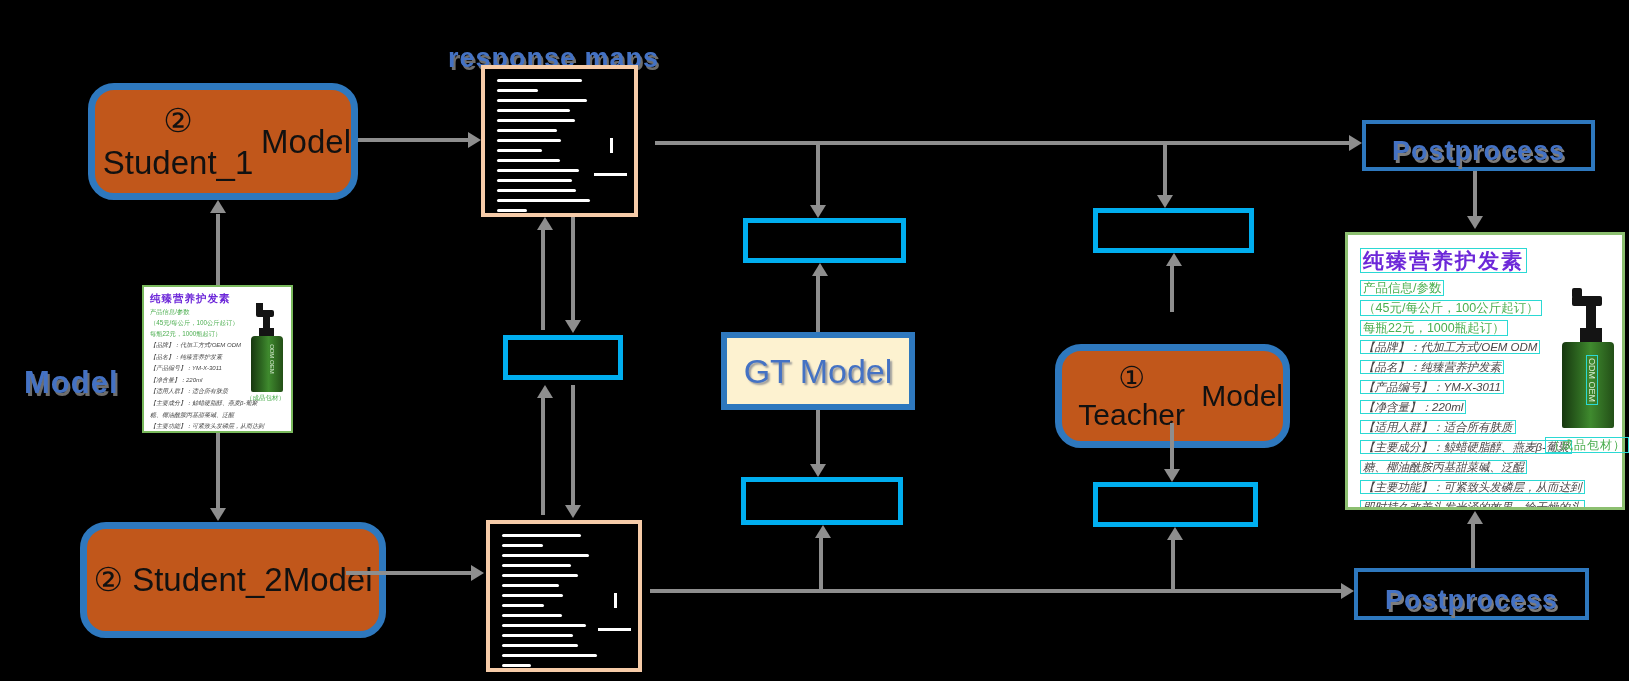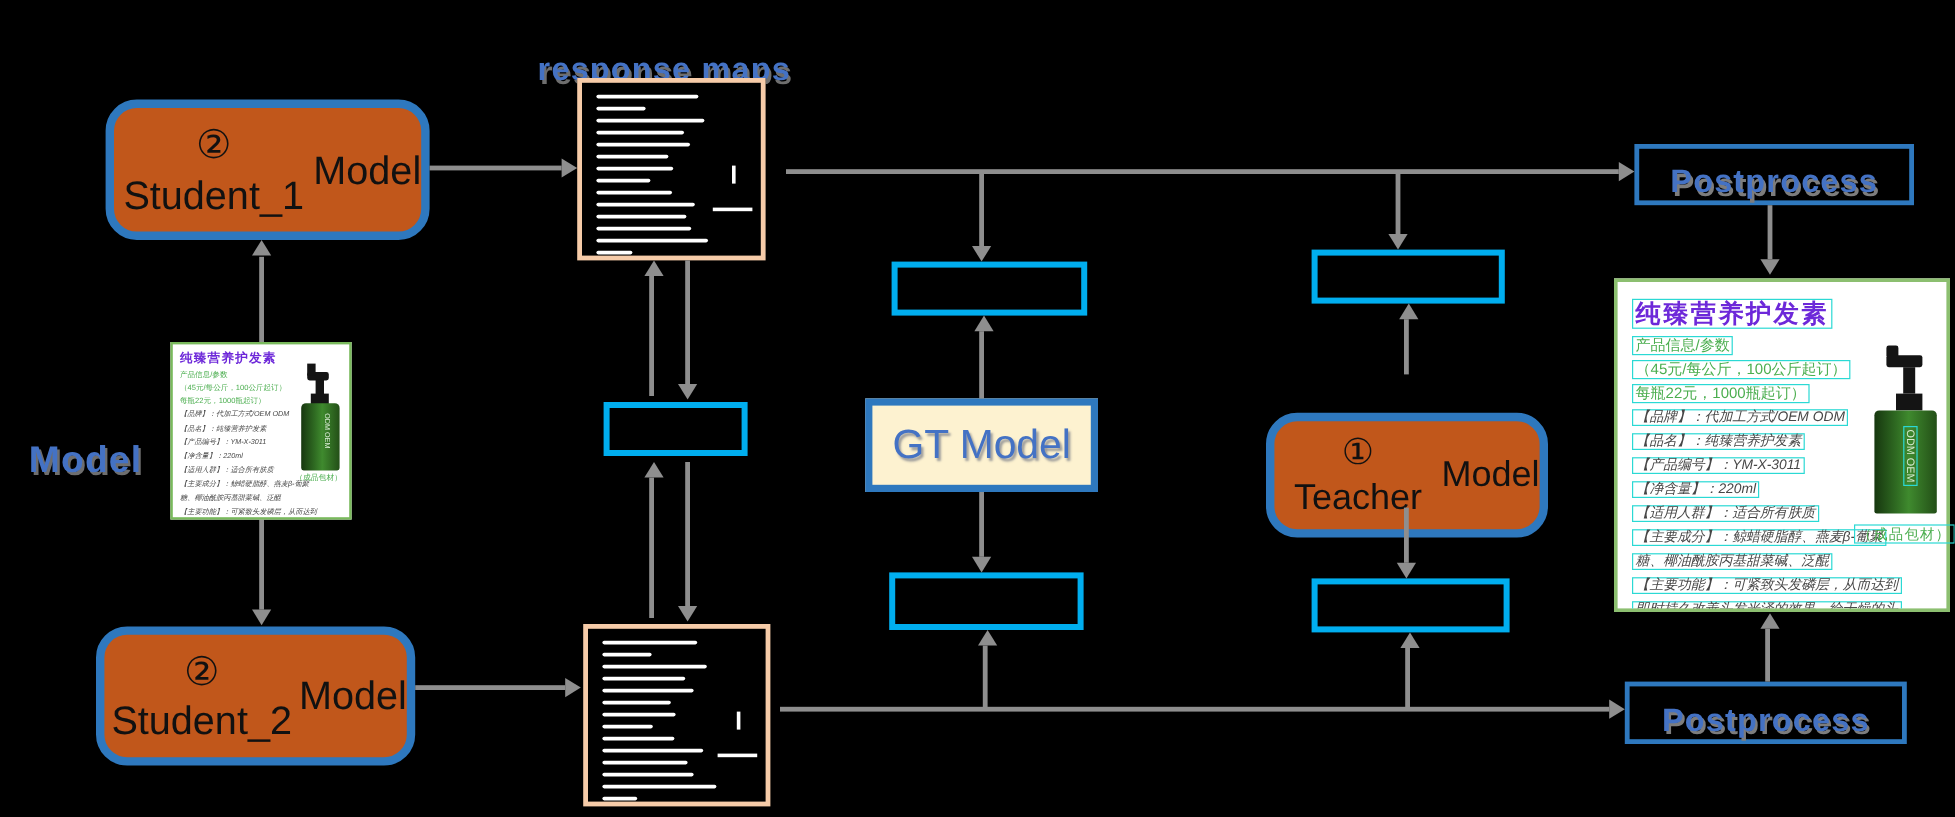--- a/index.html
+++ b/index.html
@@ -28,21 +28,21 @@
   .lbl-response{left:448px;top:14px;font-size:27px;}
   .lbl-inputs{left:24px;top:336px;font-size:31px;}
   
   .model-node{
     position:absolute;background:var(--node-orange);
     border:7px solid var(--node-border-blue);border-radius:26px;
     color:#111;display:flex;flex-direction:row;align-items:center;justify-content:center;
     line-height:1.25;box-sizing:border-box;text-align:center;
   }
   .node-student1{left:88px;top:83px;width:270px;height:117px;font-size:33px;}
-  .node-student2{left:80px;top:522px;width:266px;height:116px;font-size:33px;}
+  .node-student2{left:80px;top:522px;width:306px;height:116px;font-size:33px;}
   .node-teacher{left:1055px;top:312px;width:235px;height:104px;font-size:30px;margin-top:32px;}
   
   .gt-box{
     position:absolute;left:721px;top:332px;width:194px;height:78px;box-sizing:border-box;
     background:var(--gt-fill);border:6px solid var(--node-border-blue);
     display:flex;align-items:center;justify-content:center;
     color:var(--blue-text);font-size:34px;text-shadow:2px 2px 2px #9a9a9a;
   }
   
   .pp-box{

